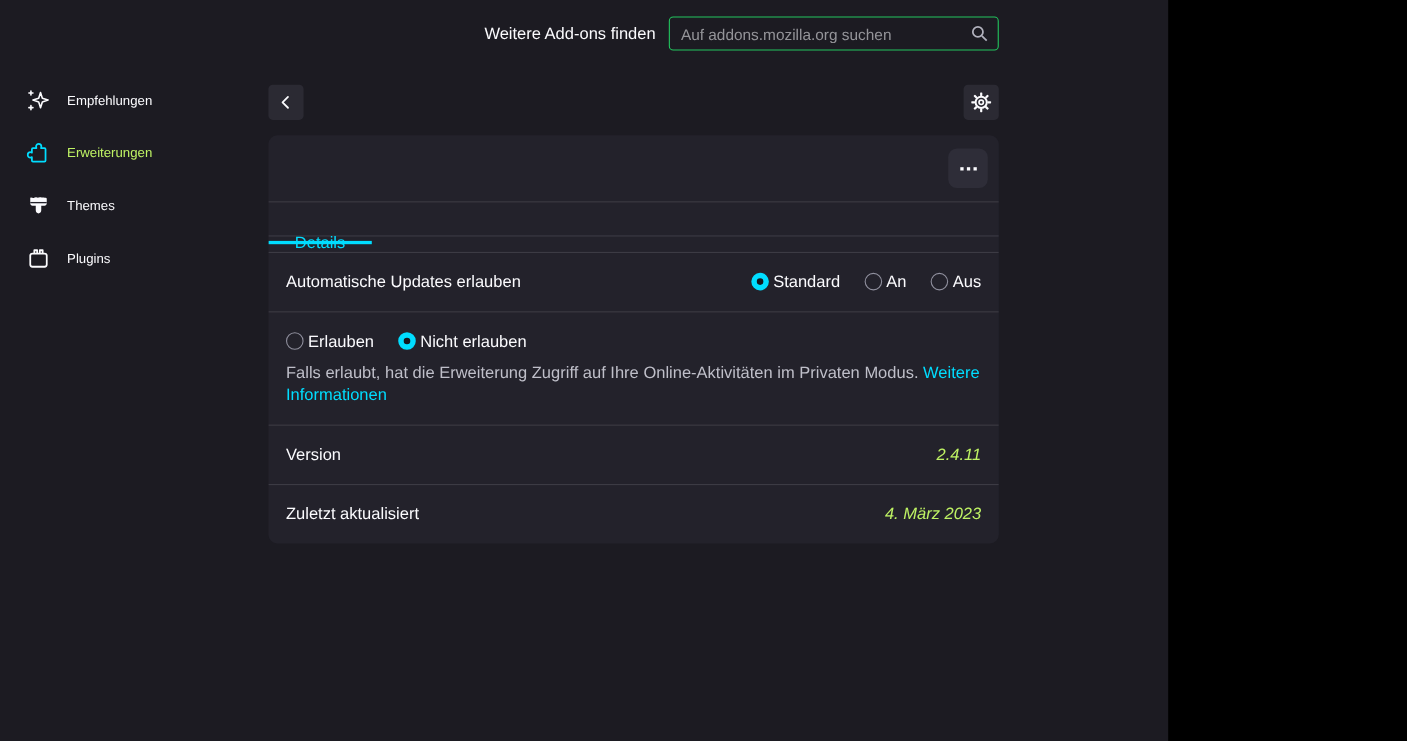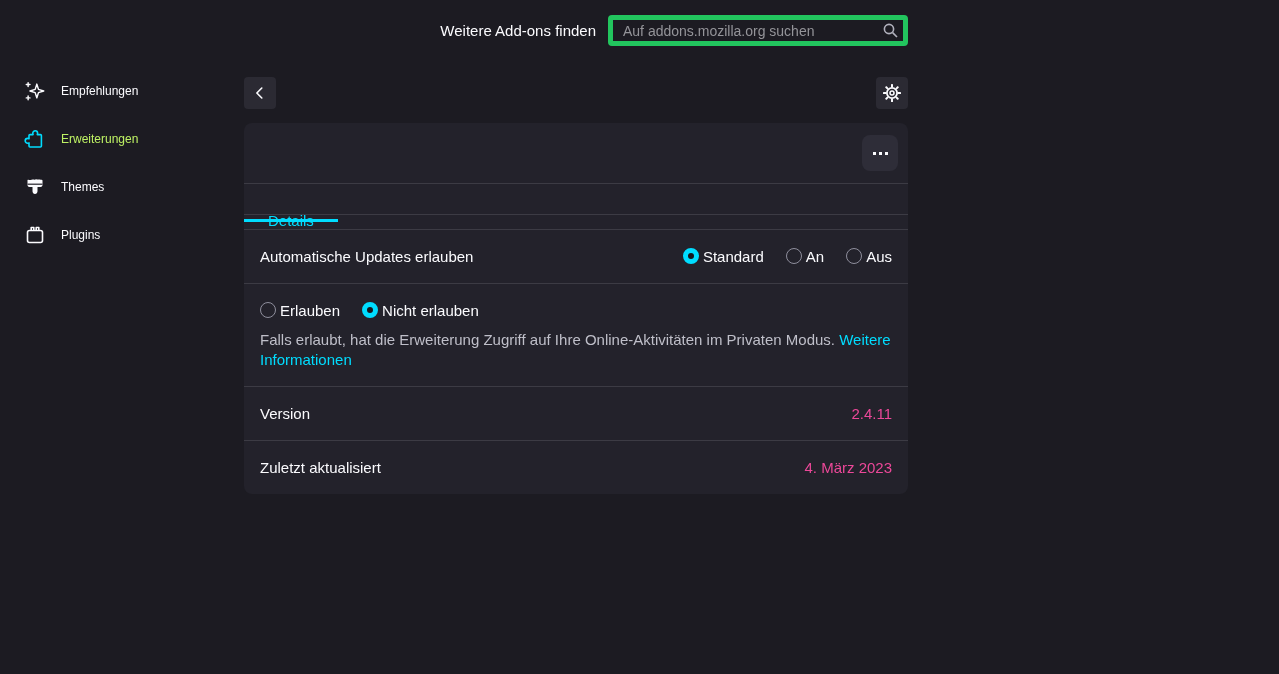--- a/index.html
+++ b/index.html
@@ -1,33 +1,33 @@
 <!DOCTYPE html>
 <html><head>
 <meta charset="utf-8">
 <style>
   * { margin:0; padding:0; box-sizing:border-box; }
   body { background:#000; }
   #app {
-    position:relative; width:1279px; height:674px;
+    position:relative; width:1062px; height:674px;
     background:#1c1b22; overflow:hidden;
     font-family:"Liberation Sans", sans-serif;
     color:#fbfbfe; font-size:15px;
   }
 
   
   .topbar {
     position:absolute; top:15px; left:244px; width:664px;
     display:flex; justify-content:flex-end; align-items:center; gap:12px;
   }
   .topbar-label { font-size:15px; color:#fbfbfe; }
   .search-wrap { position:relative; width:300px; }
   .search-input {
     width:100%; height:31px; background:#1c1b22;
-    border:5px solid #22c55e; border-radius:4px;
+    border:1px solid #22c55e; border-radius:4px;
     color:#fbfbfe; font-size:14px; padding:0 34px 0 10px;
     font-family:"Liberation Sans", sans-serif; outline:none;
   }
   .search-input::placeholder { color:#949499; }
   .search-icon { position:absolute; right:9px; top:7px; }
 
   
   .sidebar { position:absolute; left:16px; top:67px; width:212px; }
   .side-item {
     height:48px; display:flex; align-items:center; gap:15px;
@@ -70,21 +70,21 @@
   }
 
   .panel { padding-top:14px; }
   .row {
     border-top:1px solid #3c3b44; padding:0 16px; min-height:54px;
     display:flex; align-items:center; justify-content:space-between;
   }
   .row.block { display:block; padding:12px 16px 16px; }
   .row-line { display:flex; align-items:center; justify-content:space-between; min-height:28px; }
   .row-label { color:#fbfbfe; }
-  .row-value { color:#ec4899; }
+  .row-value { color:#bef264;font-style:italic; }
 
   .radio-group { display:flex; align-items:center; gap:22px; }
   .radio-opt { display:flex; align-items:flex-start; gap:4px; cursor:pointer; }
   .radio {
     width:16px; height:16px; border-radius:50%;
     border:1px solid #8f8f9d; background:transparent;
   }
   .radio.selected { border:5px solid #00ddff; background:#17161d; }
 
   .row-desc { margin-top:6px; color:#bfbfc9; line-height:20px; max-width:648px; }

